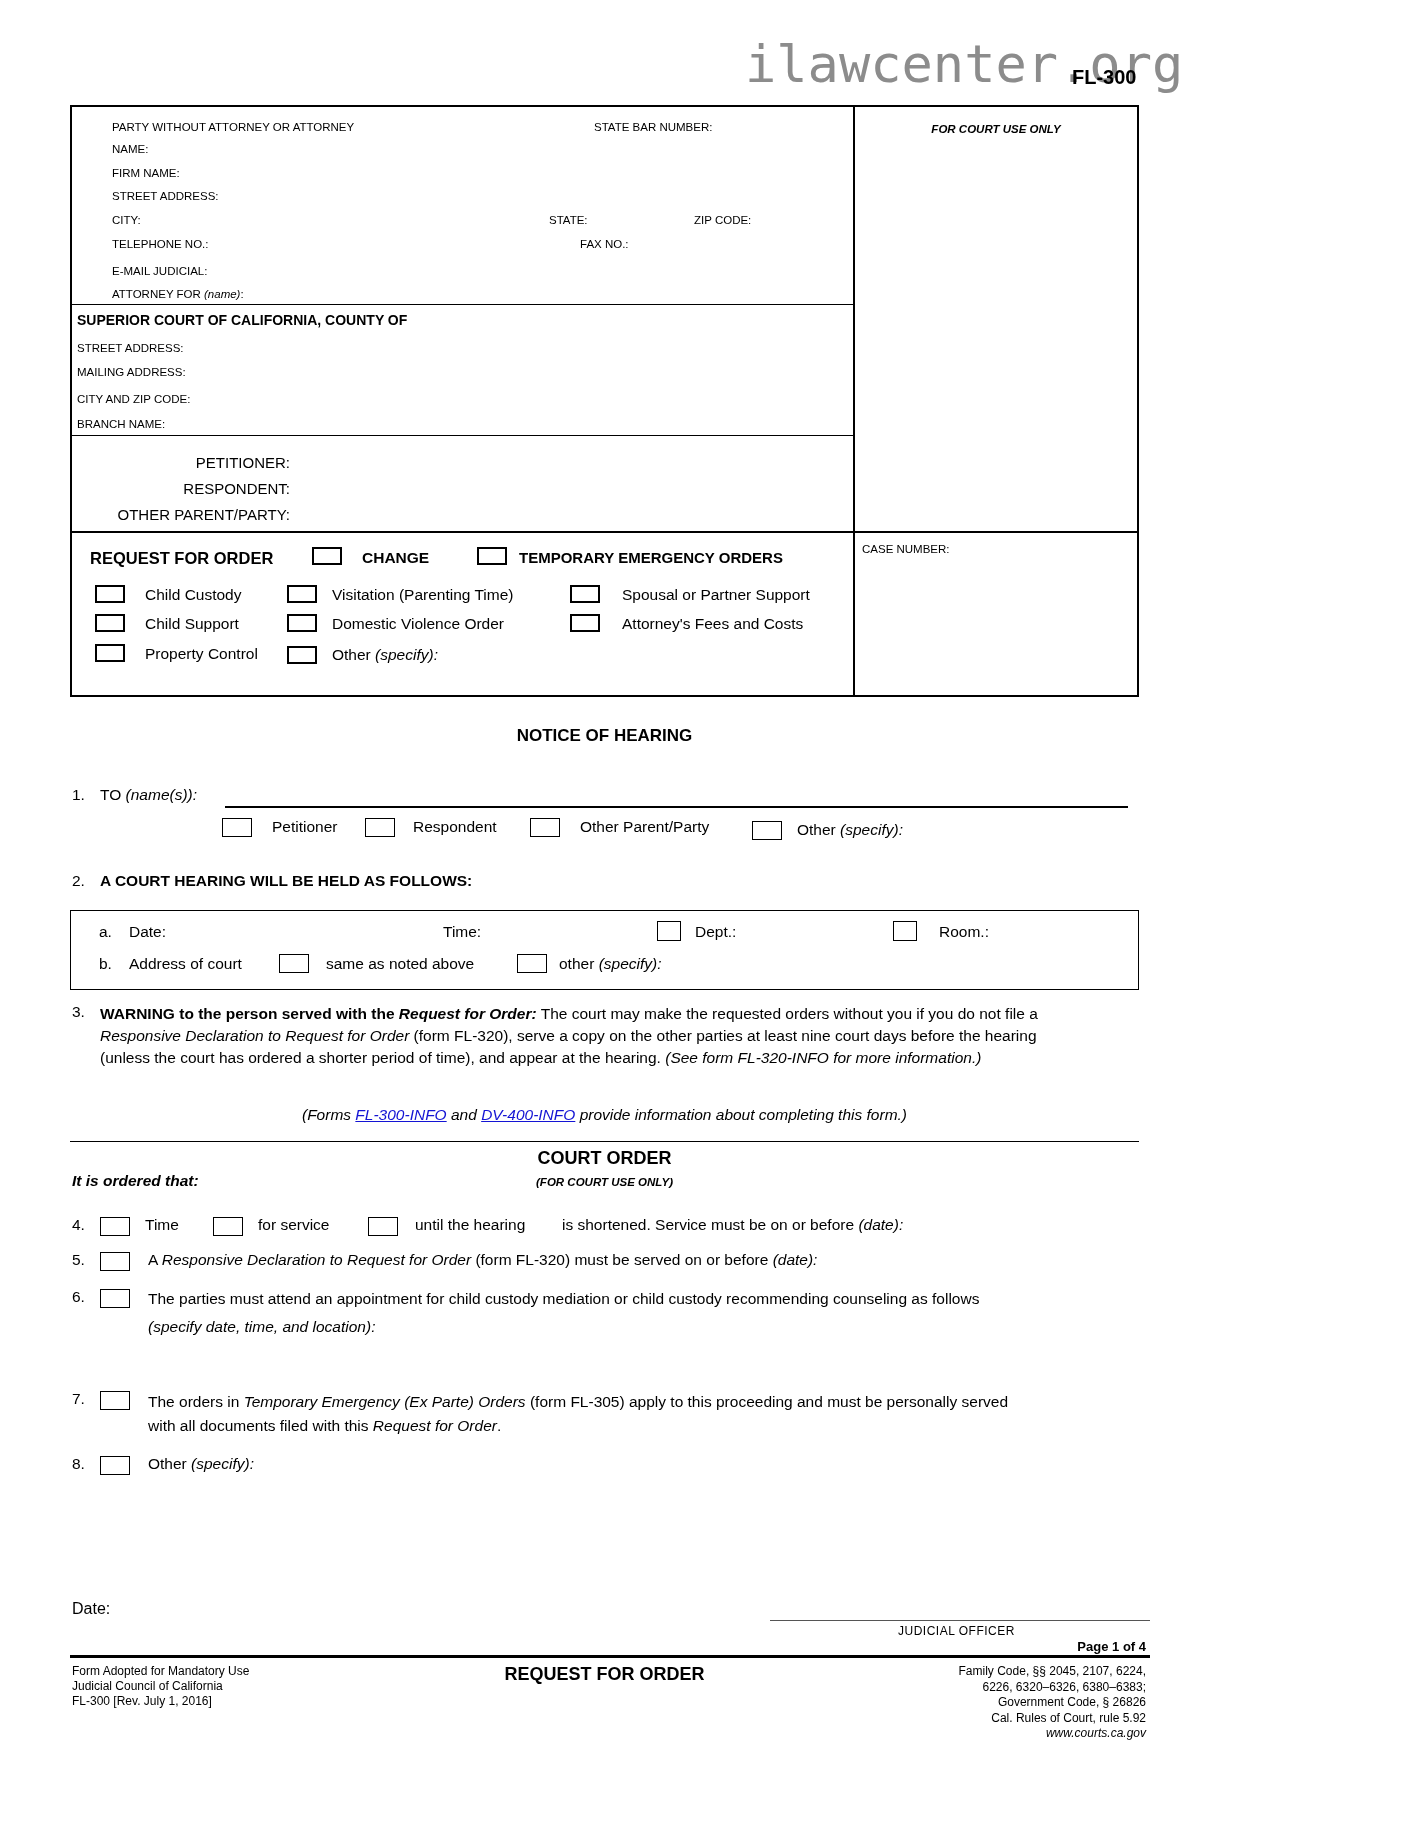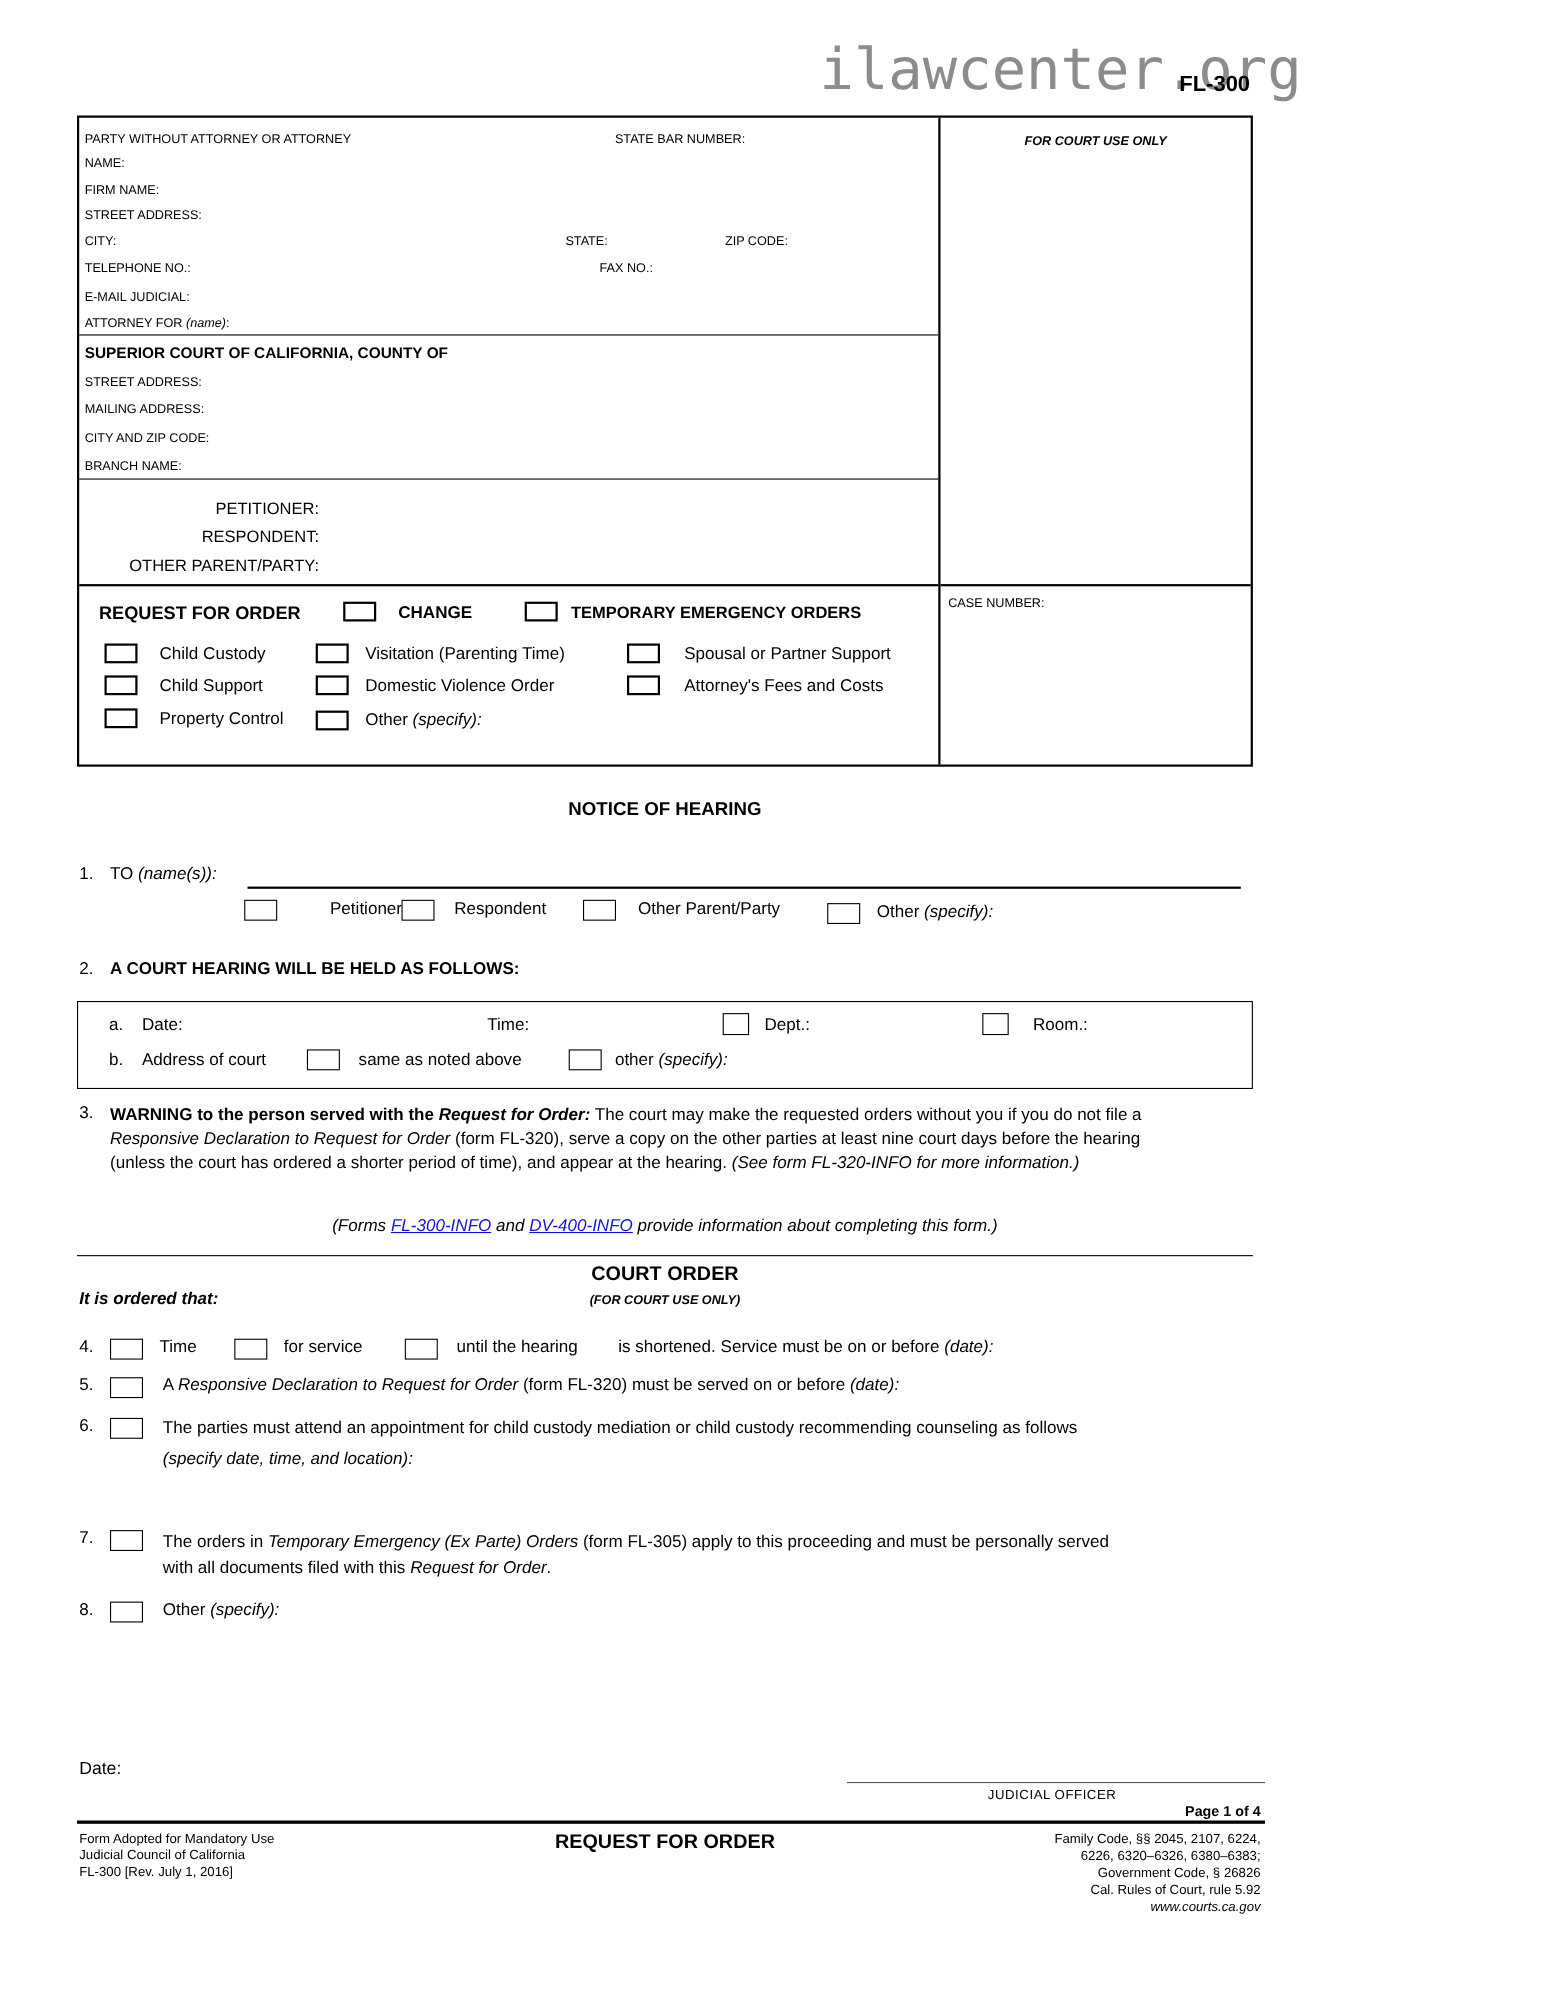--- a/index.html
+++ b/index.html
@@ -13,21 +13,21 @@
   .i { font-style:italic; }
   .link { color:#1414d4; text-decoration:underline; }
   .watermark { position:absolute; left:745px; top:34px; font-family:"DejaVu Sans Mono", monospace;
                font-size:52px; color:#8c8c8c; letter-spacing:0px; z-index:1; }
   .fl300 { position:absolute; left:1072px; top:66px; font-size:20px; font-weight:bold; z-index:2; }
 
   .formbox { position:absolute; left:70px; top:105px; width:1069px; height:592px;
              border:2px solid #000; box-sizing:border-box; display:flex; z-index:2; background:transparent; }
   .fb-left { position:relative; width:783px; border-right:2px solid #000; box-sizing:border-box; }
   .blk { position:absolute; left:0; width:100%; box-sizing:border-box; }
-  .blk-attorney { top:0; height:197px; }
+  .blk-attorney { top:0; height:197px;margin-left:35px; }
   .blk-court    { top:197px; height:131px; border-top:1.5px solid #000; }
   .blk-parties  { top:328px; height:120px;  border-top:1.5px solid #000; }
   .blk-request  { top:424px; height:164px; border-top:2px solid #000; }
   .fb-right { position:relative; flex:1; }
   .courtuse { position:absolute; top:0; left:0; right:0; height:316px; text-align:center; }
   .casenum  { position:absolute; top:424px; left:0; right:0; bottom:0; border-top:2px solid #000; }
 
   .cb  { position:absolute; box-sizing:border-box; background:#fff; border:2px solid #000; width:30px; height:18px; }
   .cbt { border-width:1.5px; height:19px; }
   .cbs { width:24px; height:20px; border-width:1.5px; }
@@ -117,21 +117,21 @@
     </div>
   </div>
 
   <div class="center-row b" style="top:726px; font-size:17px;">NOTICE OF HEARING</div>
 
   <div class="abs" style="left:70px; top:786px; width:1069px; height:64px;">
     <span class="abs body" style="left:2px; top:0;">1.</span>
     <span class="abs body" style="left:30px; top:0;"><span>TO </span><span class="i">(name(s)):</span></span>
     <div class="abs" style="left:155px; top:2px; width:903px; height:18px; border-bottom:2px solid #000;"></div>
     <span class="cb cbt" style="left:152px; top:32px;"></span>
-    <span class="abs body" style="left:202px; top:32px;margin-left:28px;">Petitioner</span>
+    <span class="abs body" style="left:202px; top:32px;">Petitioner</span>
     <span class="cb cbt" style="left:295px; top:32px;"></span>
     <span class="abs body" style="left:343px; top:32px;">Respondent</span>
     <span class="cb cbt" style="left:460px; top:32px;"></span>
     <span class="abs body" style="left:510px; top:32px;">Other Parent/Party</span>
     <span class="cb cbt" style="left:682px; top:35px;"></span>
     <span class="abs body" style="left:727px; top:35px;"><span>Other </span><span class="i">(specify):</span></span>
   </div>
 
   <div class="abs" style="left:70px; top:872px; width:1069px;">
     <span class="abs body" style="left:2px; top:0;">2.</span>

